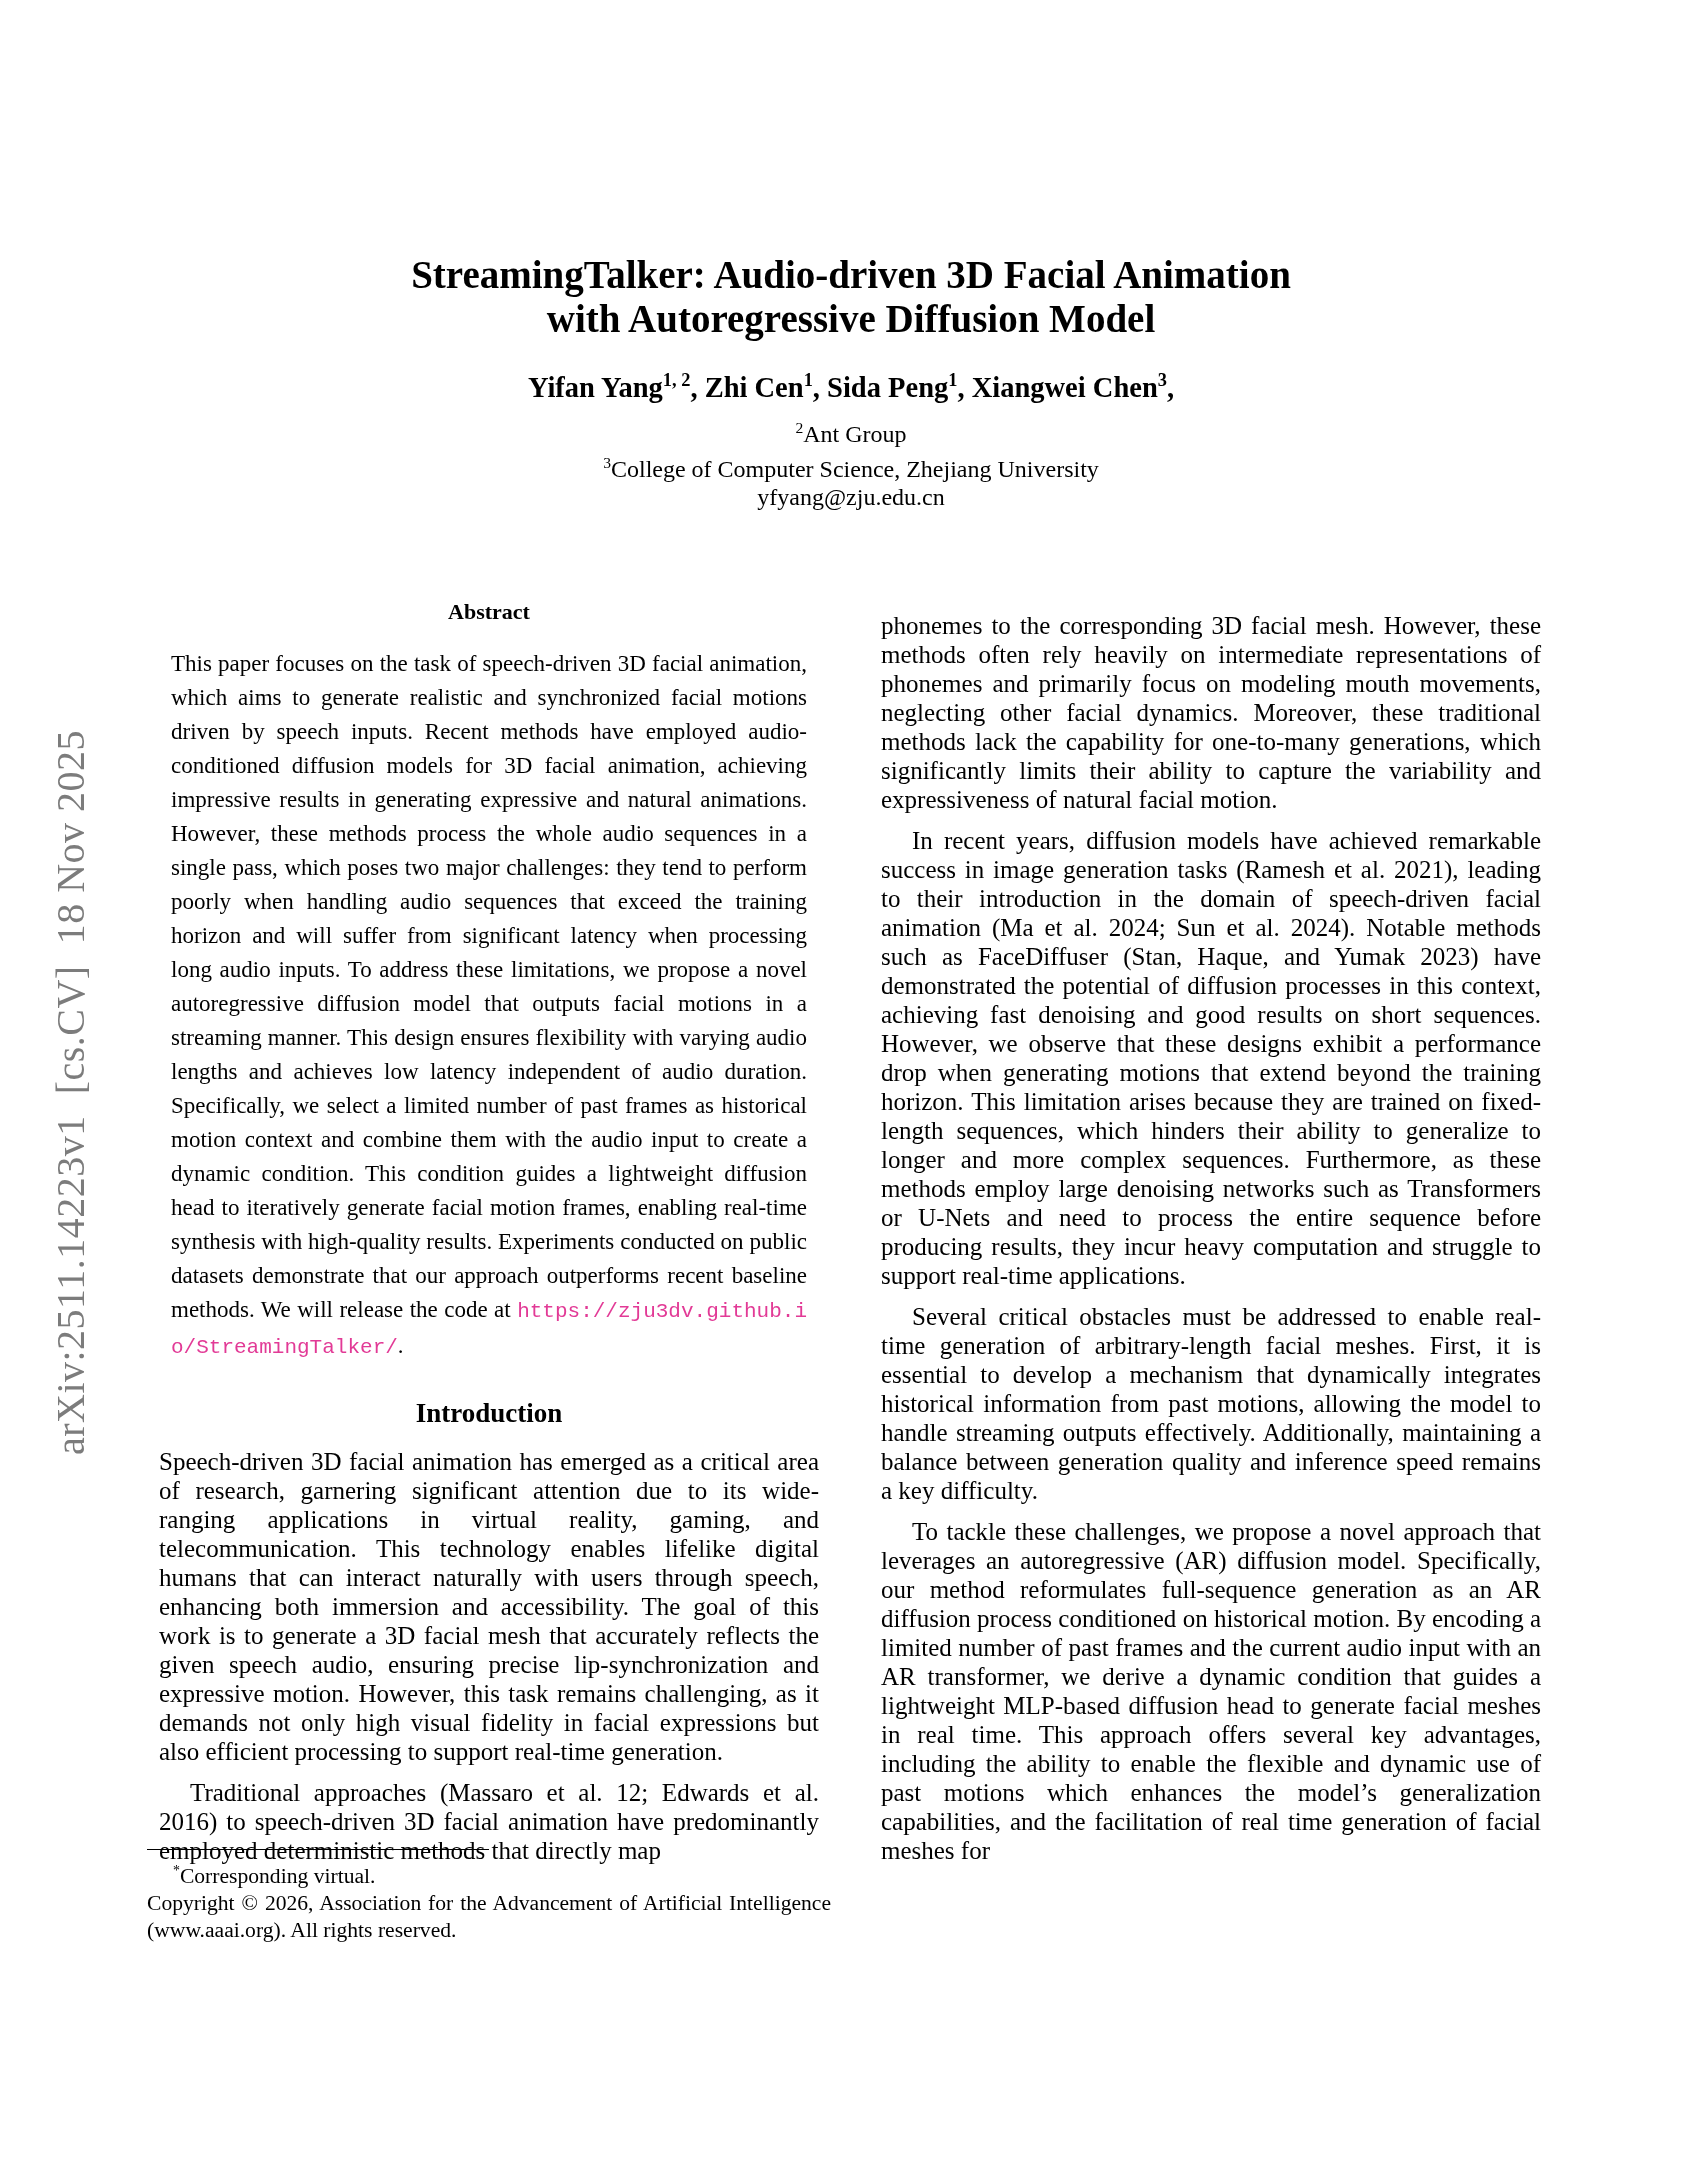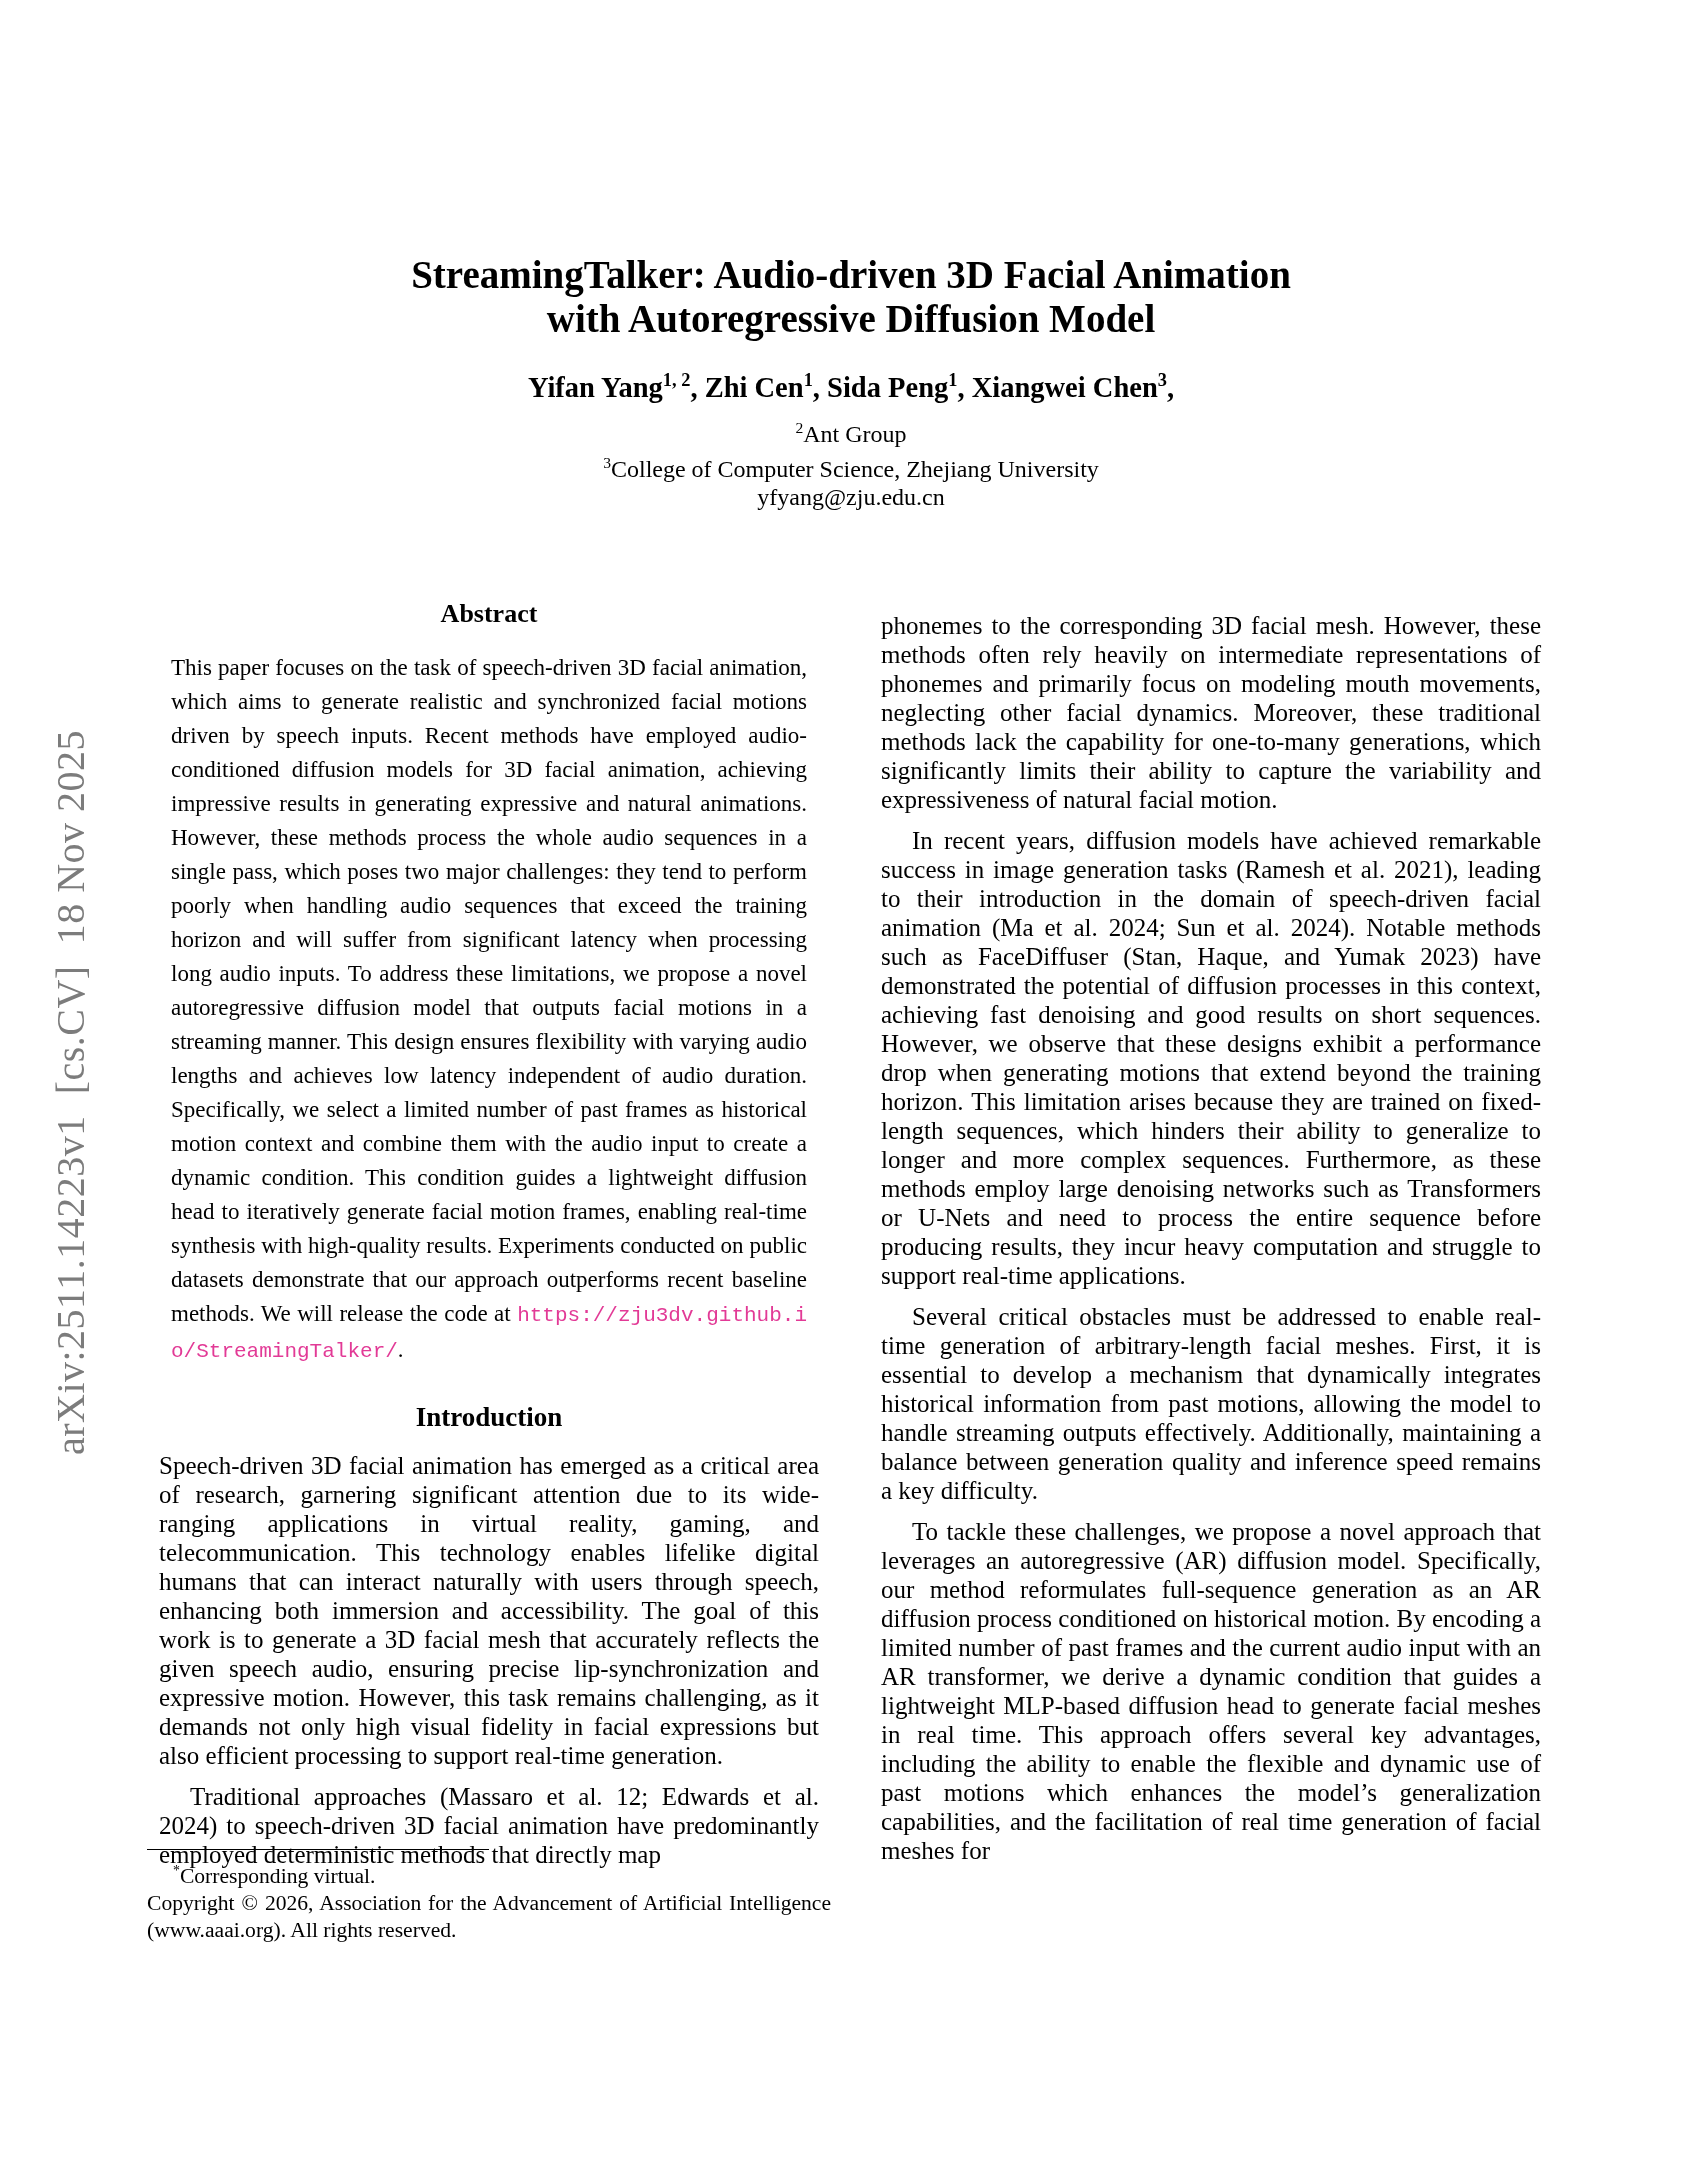--- a/index.html
+++ b/index.html
@@ -36,21 +36,21 @@
   .authors sup { font-size: 18.4px; font-weight: bold; }
   .affils { margin-top: 5.5px; font-size: 24px; line-height: 28.5px; }
   .affils sup { font-size: 15.6px; }
   .email { font-size: 24px; line-height: 28.5px; }
 
   
   .col { position: absolute; top: 599px; width: 684px; }
   .col-left  { left: 147px; }
   .col-right { left: 869px; }
 
-  .abs-heading { text-align: center; font-size: 26px; font-weight: bold; margin: 0 0 22px 0; }
+  .abs-heading { text-align: center; font-size: 22px; font-weight: bold; margin: 0 0 22px 0; }
   .abs-body {
     margin: 14px 24px;
     font-size: 23px;
     line-height: 34px;
     text-align: justify;
   }
   .code-link {
     font-family: "Liberation Mono", "DejaVu Sans Mono", monospace;
     font-size: 21px;
     color: #e23a96;
@@ -99,21 +99,21 @@
   </div>
 
   <div class="col col-left">
     <div class="abs-heading">Abstract</div>
     <div class="abs-body"><span>This paper focuses on the task of speech-driven 3D facial animation, which aims to generate realistic and synchronized facial motions driven by speech inputs. Recent methods have employed audio-conditioned diffusion models for 3D facial animation, achieving impressive results in generating expressive and natural animations. However, these methods process the whole audio sequences in a single pass, which poses two major challenges: they tend to perform poorly when handling audio sequences that exceed the training horizon and will suffer from significant latency when processing long audio inputs. To address these limitations, we propose a novel autoregressive diffusion model that outputs facial motions in a streaming manner. This design ensures flexibility with varying audio lengths and achieves low latency independent of audio duration. Specifically, we select a limited number of past frames as historical motion context and combine them with the audio input to create a dynamic condition. This condition guides a lightweight diffusion head to iteratively generate facial motion frames, enabling real-time synthesis with high-quality results. Experiments conducted on public datasets demonstrate that our approach outperforms recent baseline methods. We will release the code at </span><a href="#" class="code-link">https://zju3dv.github.io/StreamingTalker/</a><span>.</span>
     </div>
 
     <div class="intro-heading">Introduction</div>
     <div class="body-text">
       <p>Speech-driven 3D facial animation has emerged as a critical area of research, garnering significant attention due to its wide-ranging applications in virtual reality, gaming, and telecommunication. This technology enables lifelike digital humans that can interact naturally with users through speech, enhancing both immersion and accessibility. The goal of this work is to generate a 3D facial mesh that accurately reflects the given speech audio, ensuring precise lip-synchronization and expressive motion. However, this task remains challenging, as it demands not only high visual fidelity in facial expressions but also efficient processing to support real-time generation.</p>
-      <p class="indent">Traditional approaches (Massaro et al. 12; Edwards et al. 2024) to speech-driven 3D facial animation have predominantly employed deterministic methods that directly map</p>
+      <p class="indent">Traditional approaches (Massaro et al. 12; Edwards et al. 2016) to speech-driven 3D facial animation have predominantly employed deterministic methods that directly map</p>
     </div>
   </div>
 
   <div class="col col-right body-text">
     <p>phonemes to the corresponding 3D facial mesh. However, these methods often rely heavily on intermediate representations of phonemes and primarily focus on modeling mouth movements, neglecting other facial dynamics. Moreover, these traditional methods lack the capability for one-to-many generations, which significantly limits their ability to capture the variability and expressiveness of natural facial motion.</p>
     <p class="indent">In recent years, diffusion models have achieved remarkable success in image generation tasks (Ramesh et al. 2021), leading to their introduction in the domain of speech-driven facial animation (Ma et al. 2024; Sun et al. 2024). Notable methods such as FaceDiffuser (Stan, Haque, and Yumak 2023) have demonstrated the potential of diffusion processes in this context, achieving fast denoising and good results on short sequences. However, we observe that these designs exhibit a performance drop when generating motions that extend beyond the training horizon. This limitation arises because they are trained on fixed-length sequences, which hinders their ability to generalize to longer and more complex sequences. Furthermore, as these methods employ large denoising networks such as Transformers or U-Nets and need to process the entire sequence before producing results, they incur heavy computation and struggle to support real-time applications.</p>
     <p class="indent">Several critical obstacles must be addressed to enable real-time generation of arbitrary-length facial meshes. First, it is essential to develop a mechanism that dynamically integrates historical information from past motions, allowing the model to handle streaming outputs effectively. Additionally, maintaining a balance between generation quality and inference speed remains a key difficulty.</p>
     <p class="indent">To tackle these challenges, we propose a novel approach that leverages an autoregressive (AR) diffusion model. Specifically, our method reformulates full-sequence generation as an AR diffusion process conditioned on historical motion. By encoding a limited number of past frames and the current audio input with an AR transformer, we derive a dynamic condition that guides a lightweight MLP-based diffusion head to generate facial meshes in real time. This approach offers several key advantages, including the ability to enable the flexible and dynamic use of past motions which enhances the model’s generalization capabilities, and the facilitation of real time generation of facial meshes for</p>
   </div>
 

